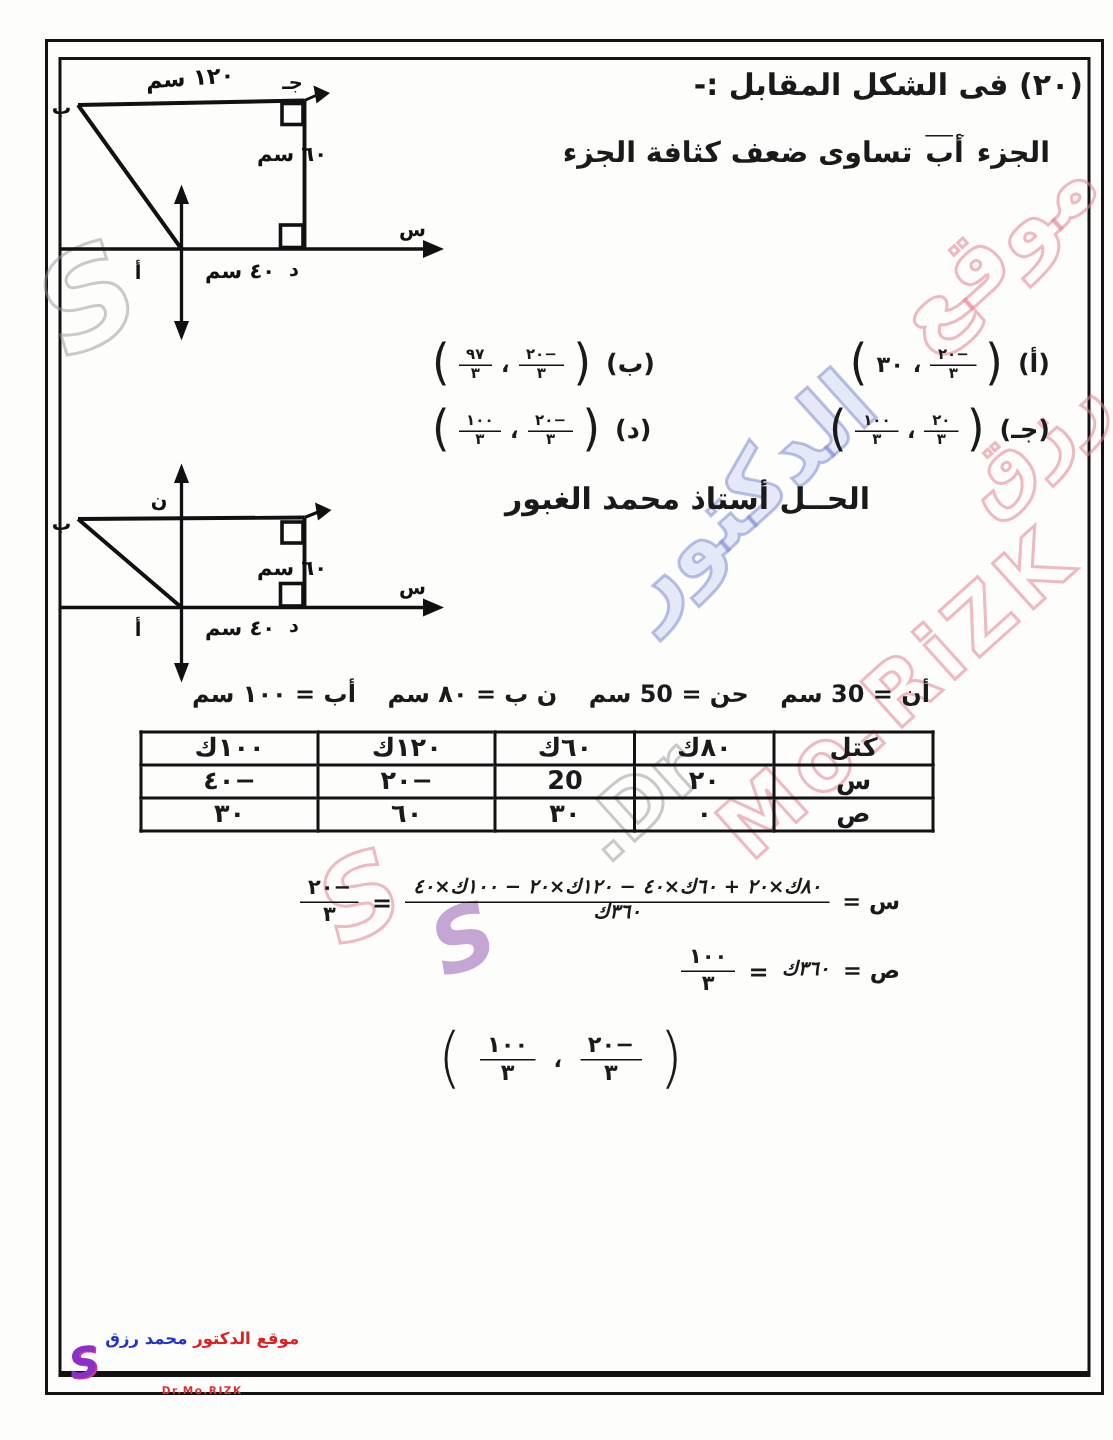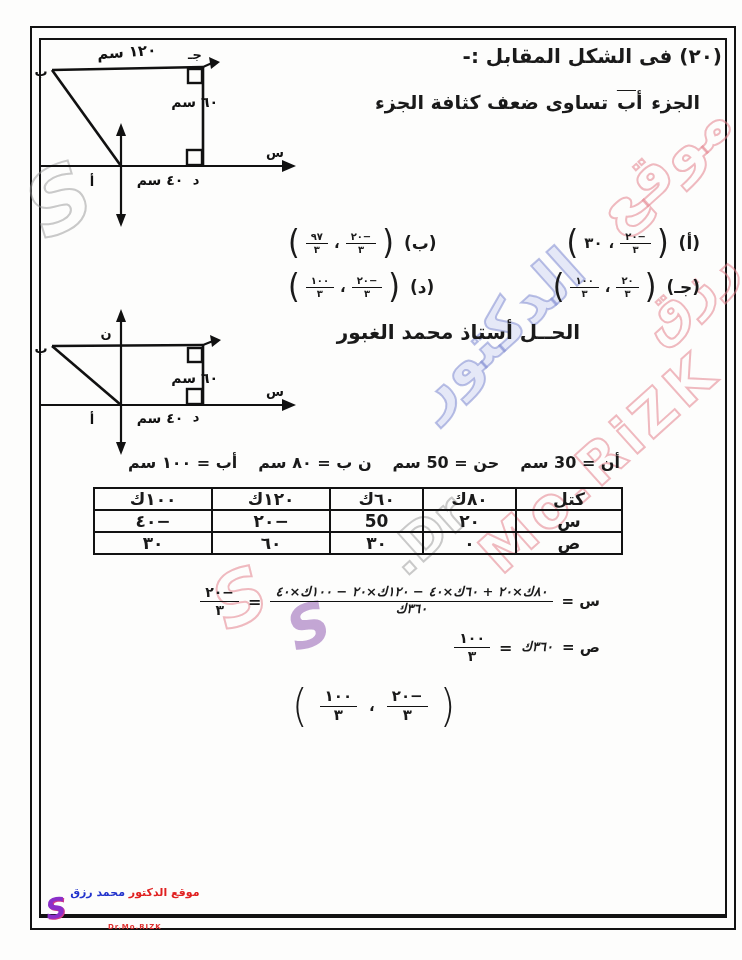--- a/index.html
+++ b/index.html
@@ -213,21 +213,21 @@
           <tr>
         <th class="c0">كتل</th>
         <th>٨٠ك</th>
         <th>٦٠ك</th>
         <th>١٢٠ك</th>
         <th>١٠٠ك</th>
       </tr>
       <tr>
         <td>س</td>
         <td>٢٠</td>
-        <td>50</td>
+        <td>20</td>
         <td>−٢٠</td>
         <td>−٤٠</td>
       </tr>
       <tr>
         <td>ص</td>
         <td>٠</td>
         <td>٣٠</td>
         <td>٦٠</td>
         <td>٣٠</td>
       </tr>

